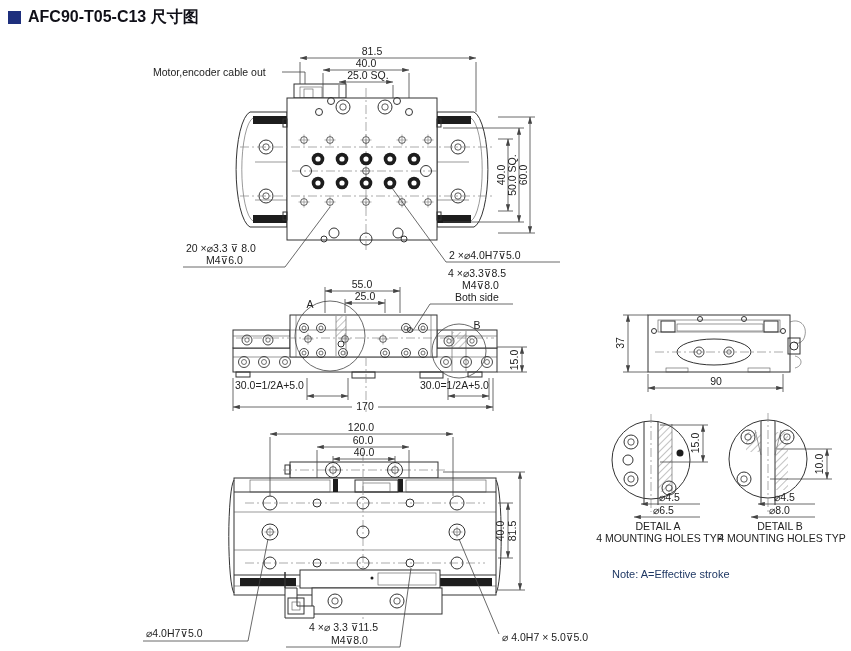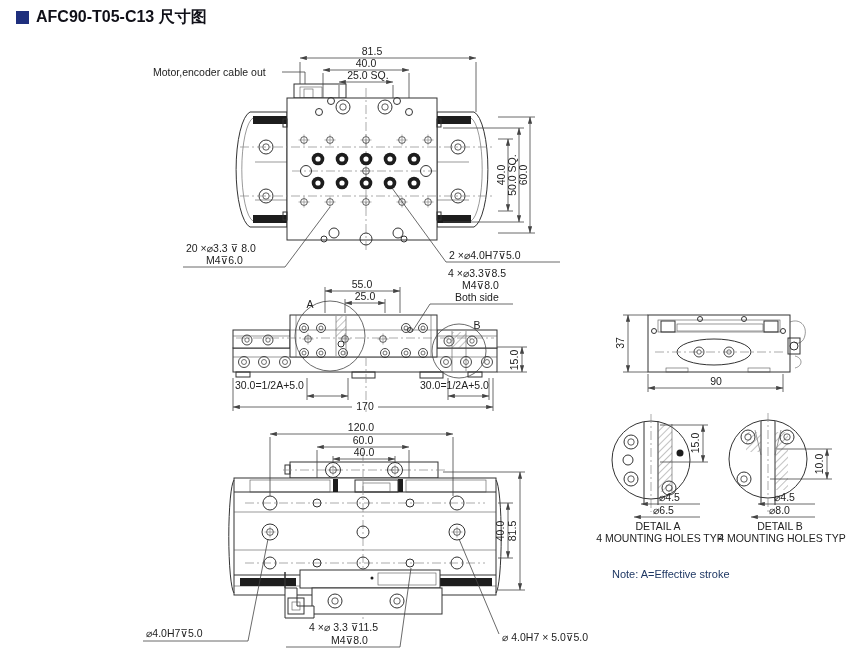--- a/index.html
+++ b/index.html
@@ -1,18 +1,18 @@
 <!DOCTYPE html>
 <html><head>
 <meta charset="utf-8">
 <style>
   html,body{margin:0;padding:0;background:#fff;}
   #page{position:relative;width:851px;height:651px;background:#fff;overflow:hidden;
         font-family:"Liberation Sans",sans-serif;}
-  #titlebar{position:absolute;left:16px;top:7px;display:flex;align-items:center;
+  #titlebar{position:absolute;left:8px;top:7px;display:flex;align-items:center;
             font-weight:bold;font-size:16px;color:#101018;}
   #titlebar .sq{display:inline-block;width:13px;height:13px;background:#1e2f7d;margin-right:7px;}
   svg{position:absolute;left:0;top:0;font-family:"Liberation Sans",sans-serif;}
   .ln{fill:none;stroke:#333;stroke-width:1;}
   .lt{fill:none;stroke:#555;stroke-width:0.6;}
   .dim{fill:none;stroke:#444;stroke-width:0.8;}
   .cl{fill:none;stroke:#888;stroke-width:0.7;stroke-dasharray:9 3 2 3;}
   .dk{fill:#1d1d1d;stroke:none;}
   .wh{fill:#fff;}
   text.t{font-size:10.5px;fill:#222;}

